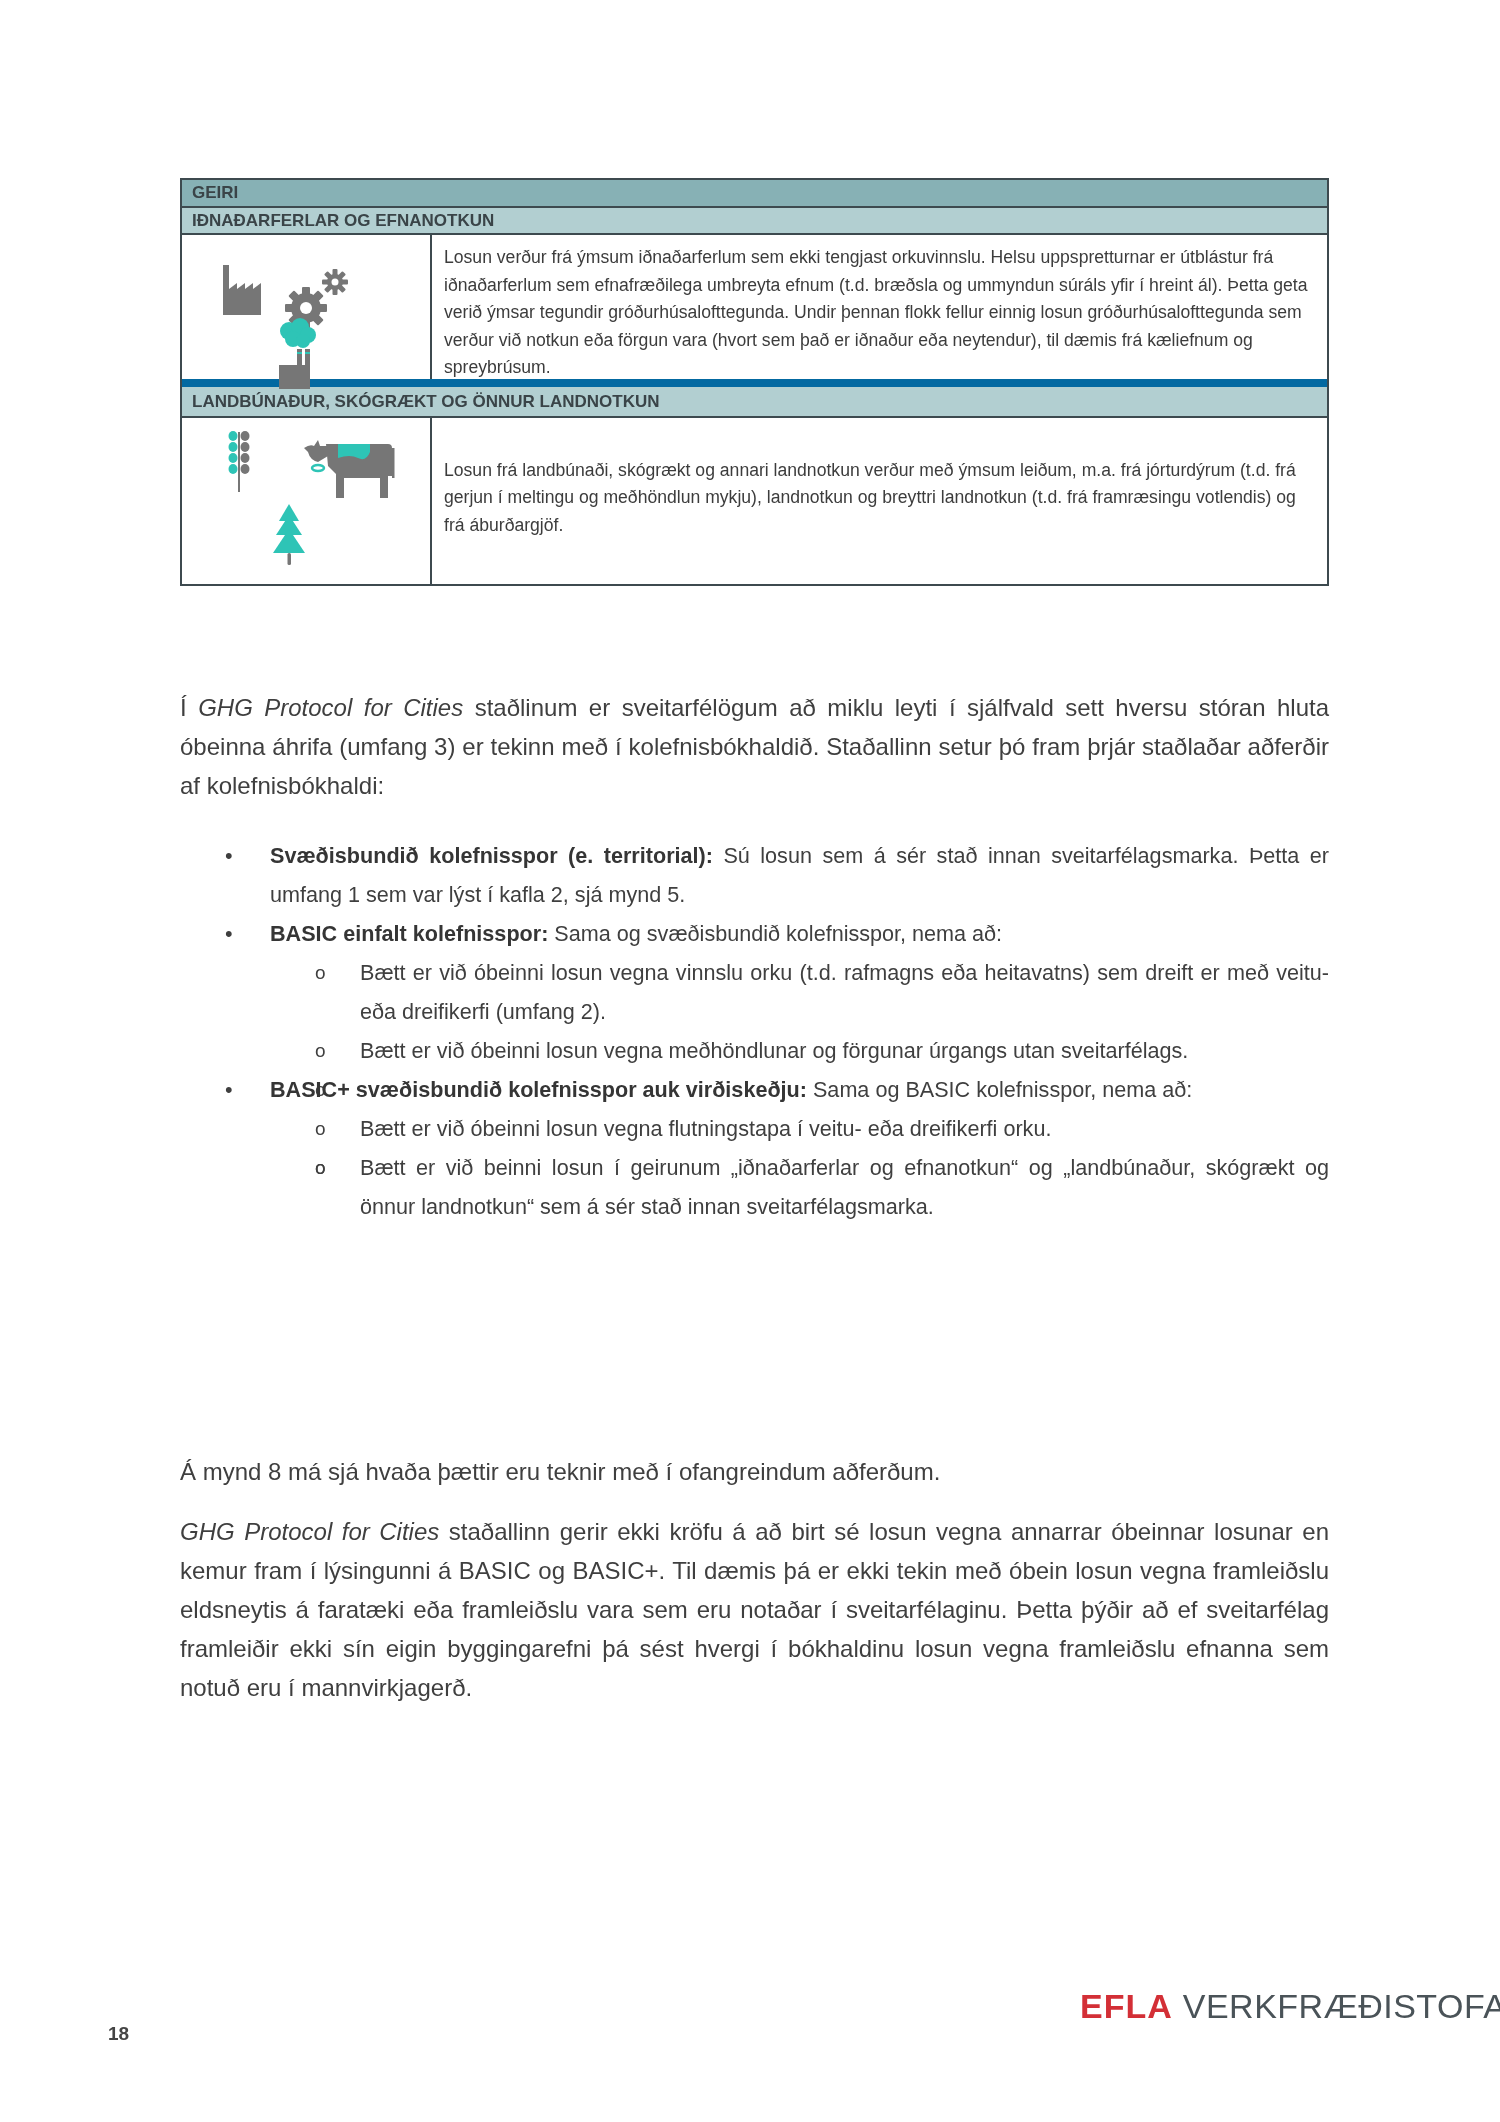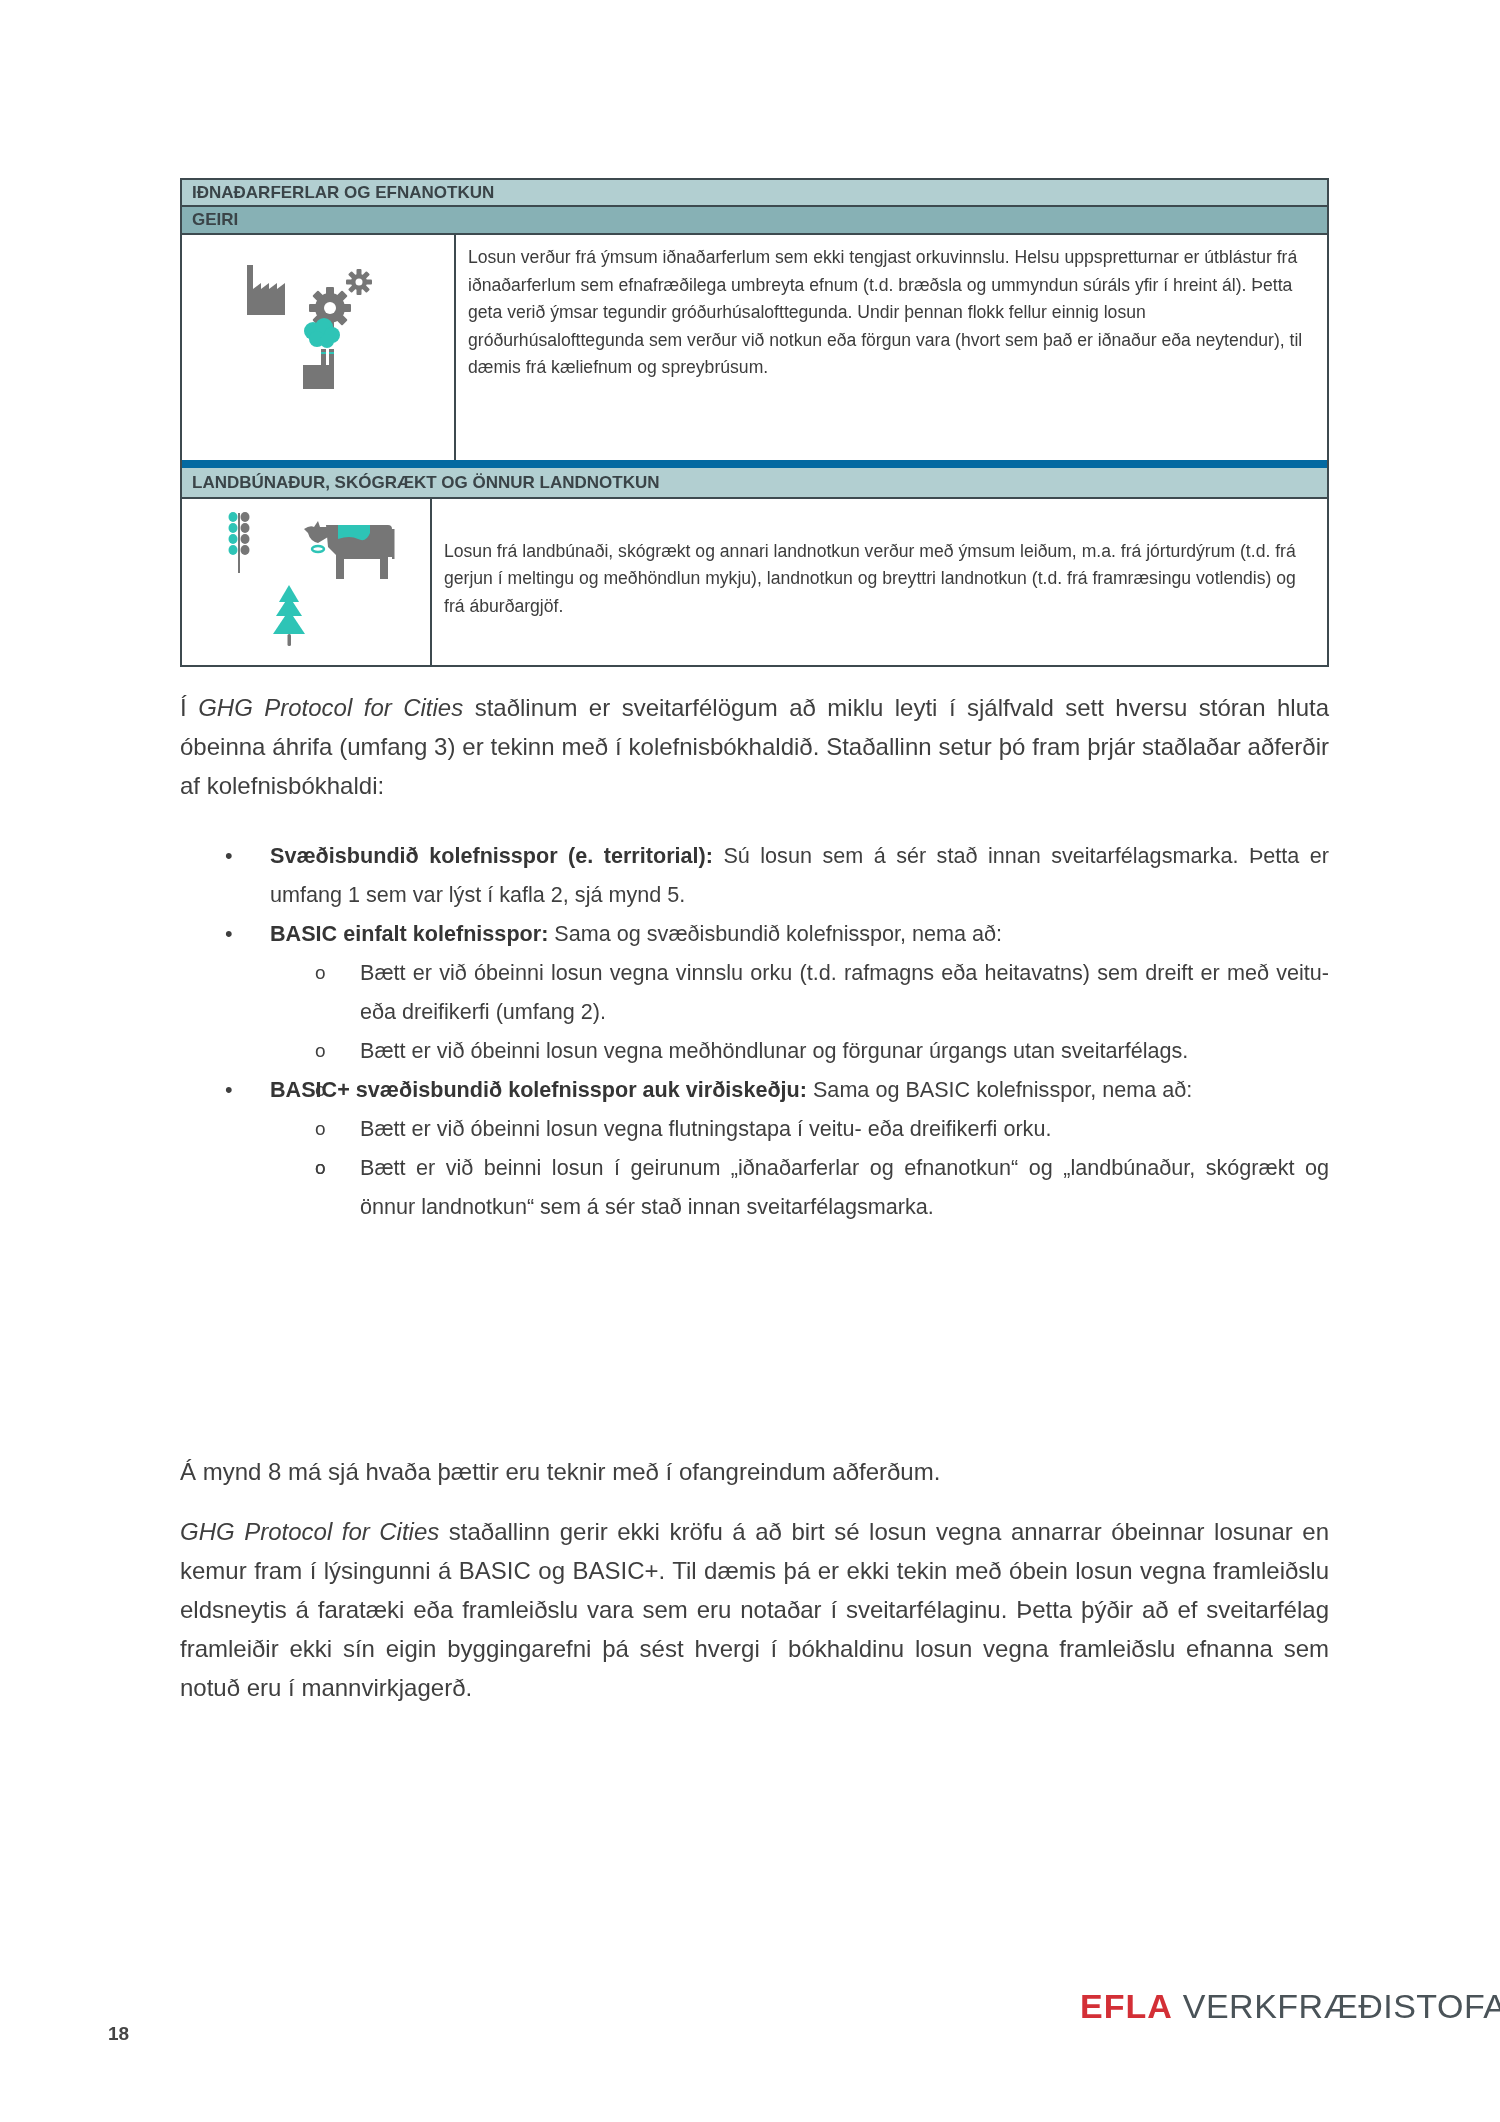--- a/index.html
+++ b/index.html
@@ -22,21 +22,21 @@
   .band-top { background: #87b1b5; height: 28px; }
   .band-sub { background: #b2cfd1; height: 27px; }
   .band-sub2 { background: #b2cfd1; height: 39px; border-top: 8px solid #0369a1; }
   .row { display: flex; }
   .row .icon-cell {
     width: 250px; border-right: 2px solid #3d4a4f; position: relative; box-sizing: border-box;
   }
   .row .text-cell {
     flex: 1; padding: 9px 12px 4px 12px; font-size: 17.6px; line-height: 27.5px; color: #3c3c3c;
   }
-  .row1 { height: 225px; padding-left: 24px; }
+  .row1 { height: 144px; }
   .row2 { height: 166px; }
   .row2 .text-cell { display: flex; align-items: center; padding-top: 0; padding-bottom: 6px; }
 
   .ico { position: absolute; }
 
   
   .body-text { position: absolute; left: 180px; width: 1149px; font-size: 24px; color: #3f3f3f; }
   .para { line-height: 39px; text-align: justify; margin: 0; }
   .para em { font-style: italic; }
   .list-wrap { position: absolute; left: 180px; width: 1149px; font-size: 21.6px; line-height: 39px; }
@@ -50,26 +50,26 @@
   .brand { position: absolute; left: 1080px; top: 1988px; font-size: 34px; line-height: 36px; white-space: nowrap; }
   .brand .efla { color: #d32f36; font-weight: bold; letter-spacing: 1px; }
   .brand .verk { color: #4a5358; font-weight: normal; letter-spacing: 0.5px; }
 </style>
 </head>
 <body>
 
 <div class="page">
 
   <div class="sector-table">
+    <div class="band band-top">
+      <span>GEIRI</span>
+    </div>
+
     <div class="band band-sub">
       <span>IÐNAÐARFERLAR OG EFNANOTKUN</span>
-    </div>
-
-    <div class="band band-top">
-      <span>GEIRI</span>
     </div>
     <div class="row row1">
       <div class="icon-cell">
 
         <svg class="ico" style="left:40px;top:28px" width="46" height="52" viewBox="0 0 46 52">
           <path d="M1 2 h6 v24 l8 -6 v6 l8 -6 v6 l8 -6 v6 l8 -6 v32 h-38 z" fill="#767676"></path>
         </svg>
 
         <svg class="ico" style="left:102px;top:33px" width="68" height="62" viewBox="0 0 68 62">
           <g fill="#767676">

